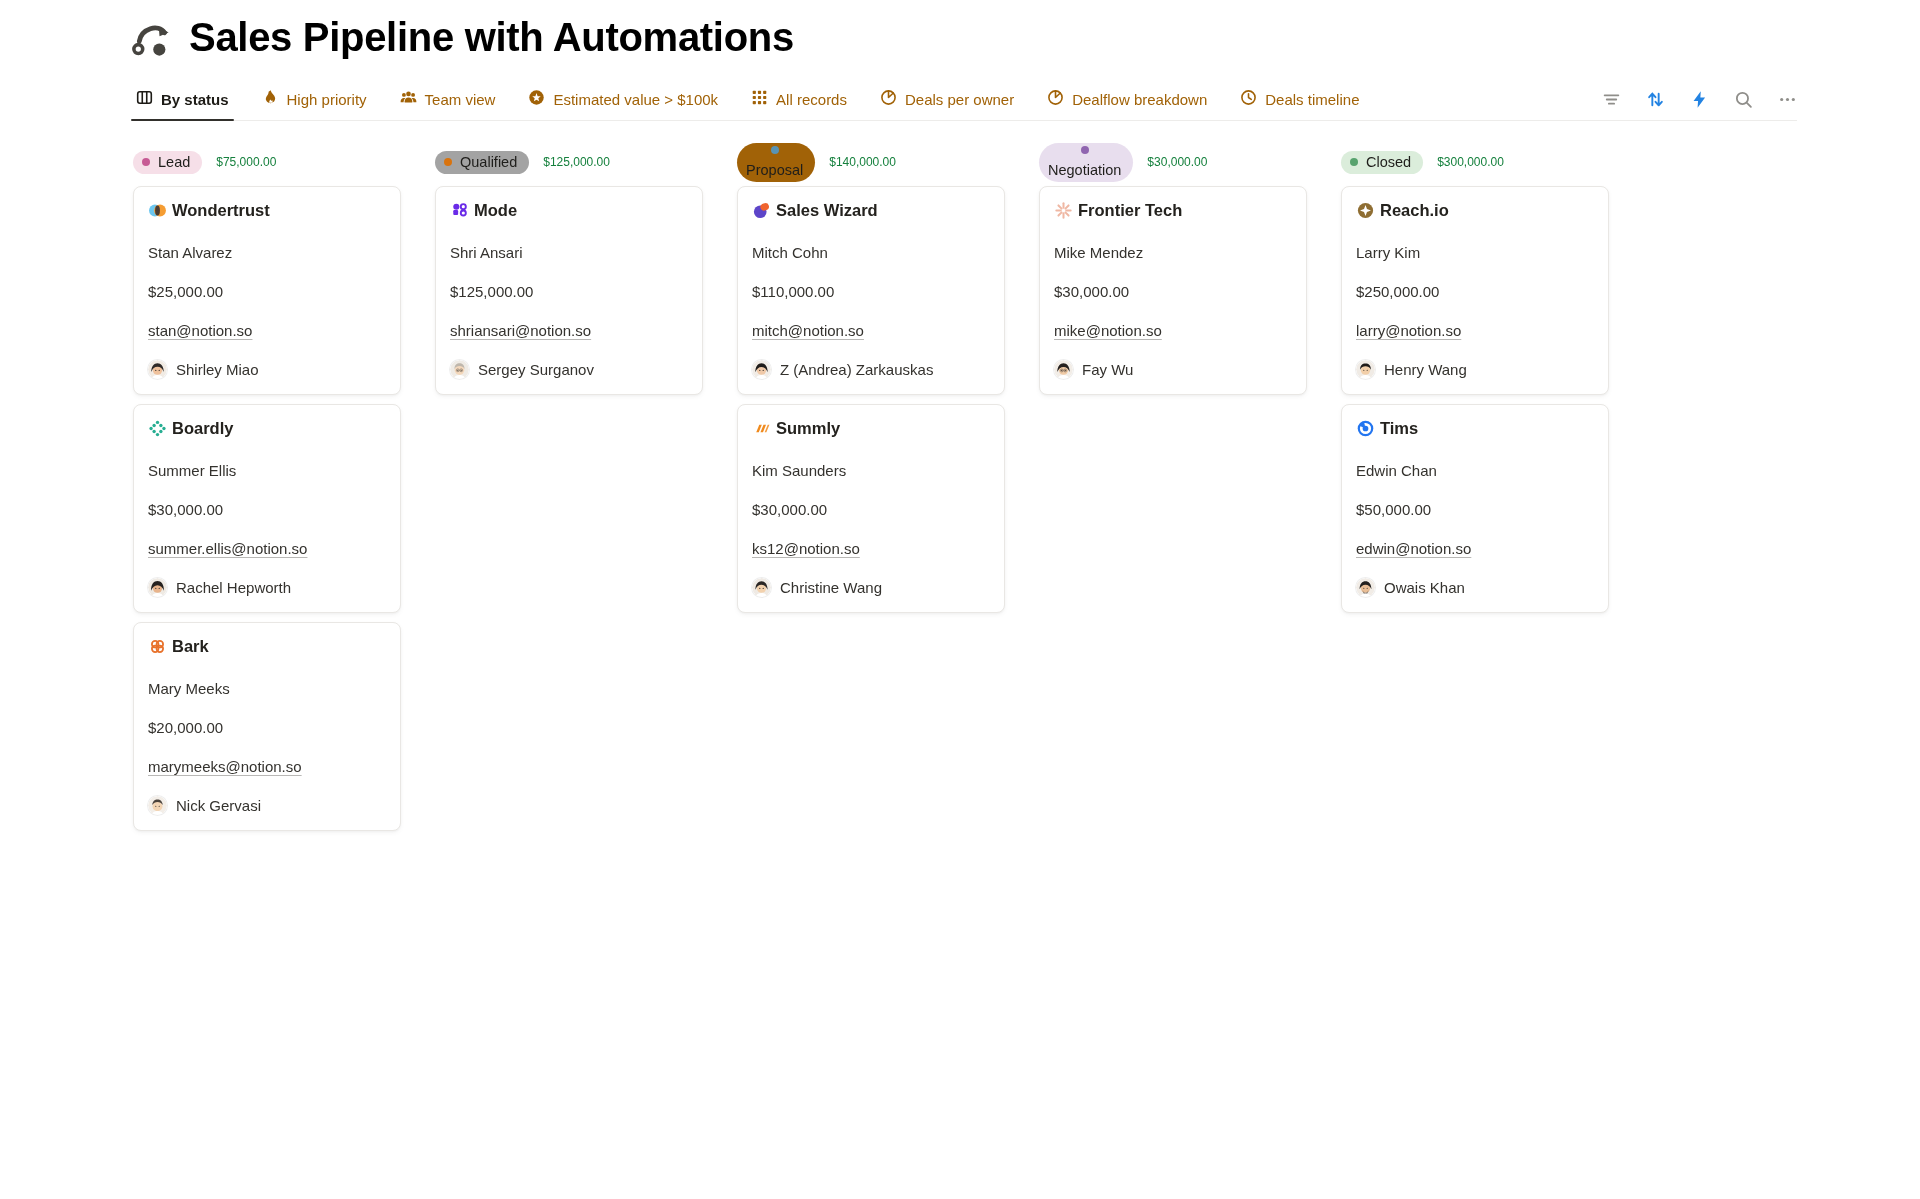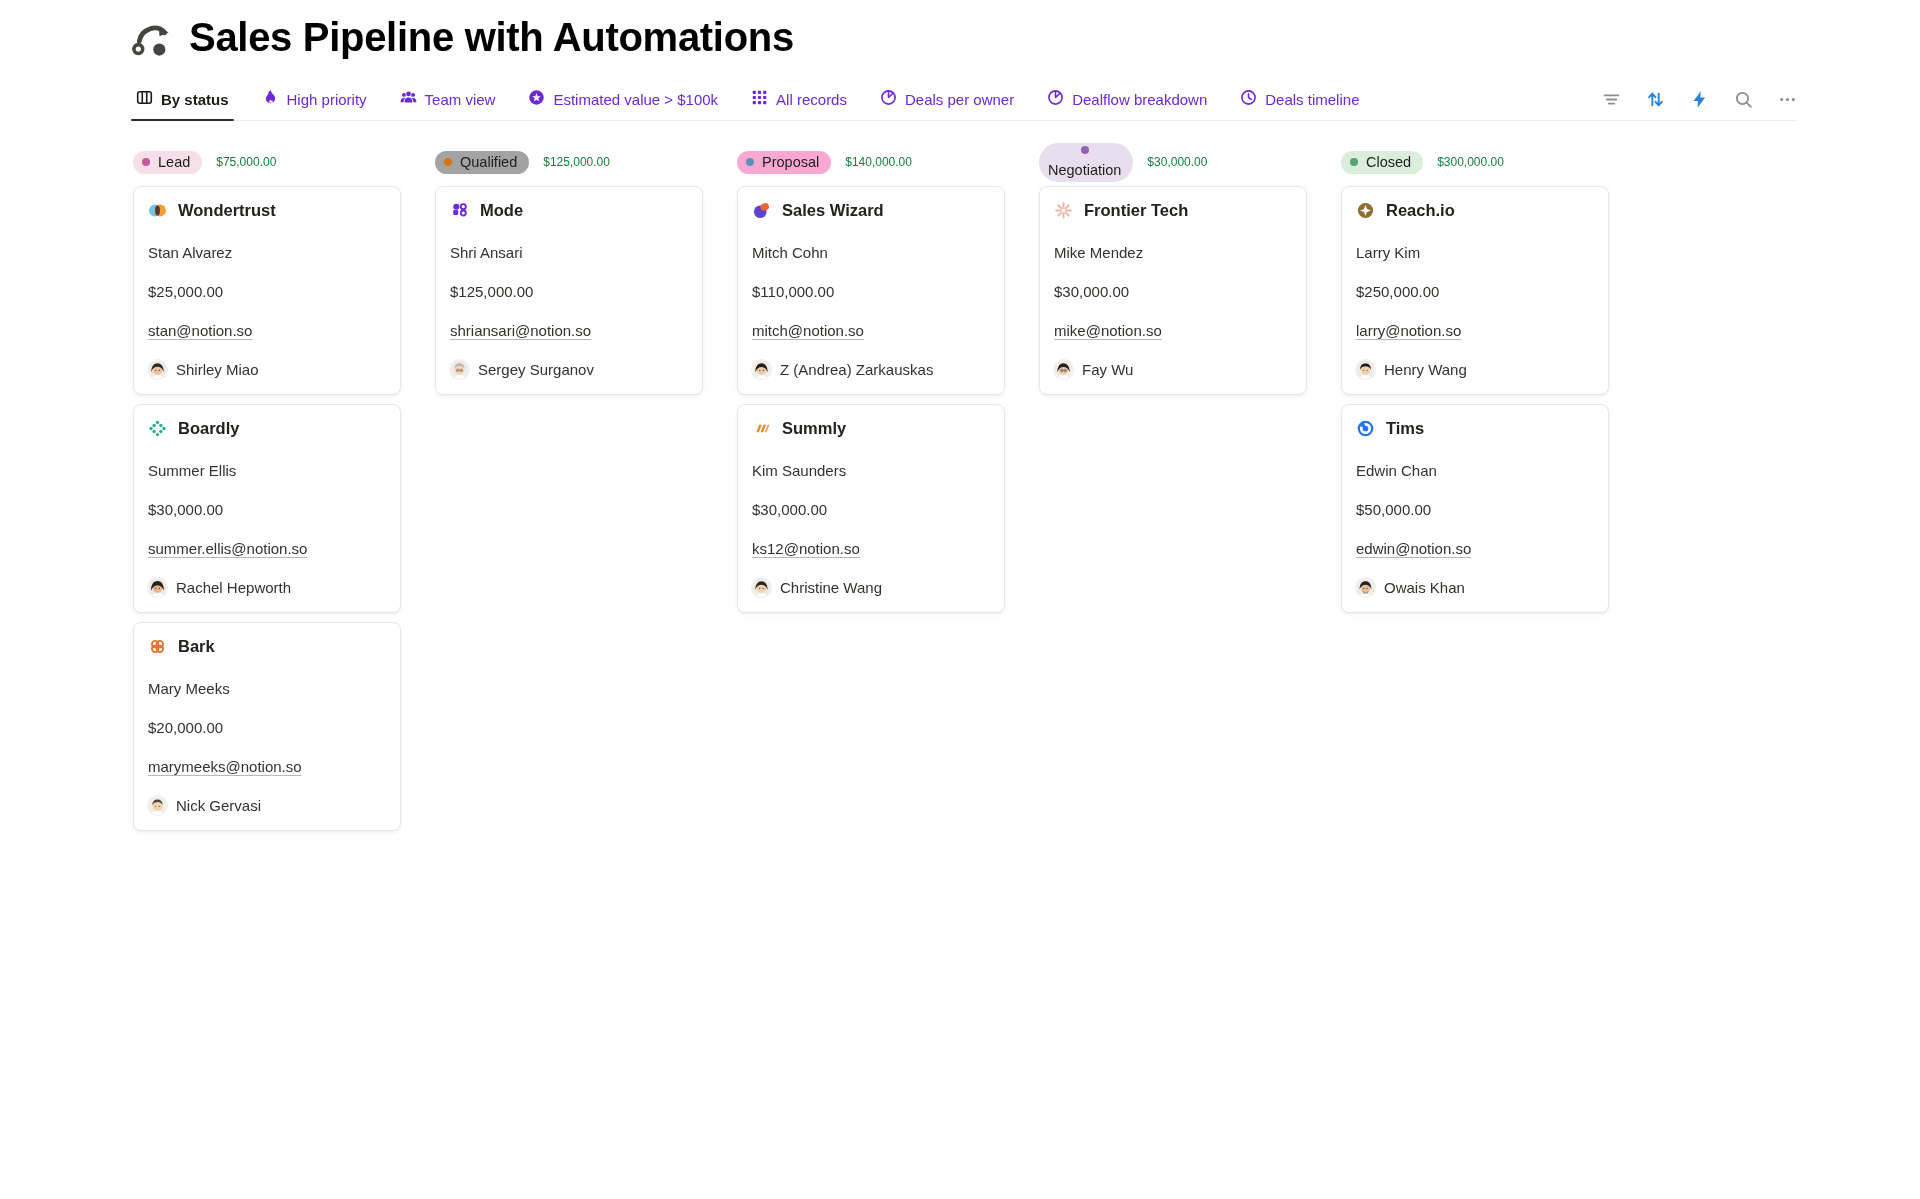--- a/index.html
+++ b/index.html
@@ -8,42 +8,42 @@
 
   
   .title-wrap { display:flex; align-items:center; gap:15px; margin:15px 0 0 132px; }
   .title-icon { width:42px; height:38px; display:flex; }
   h1.page-title { font-size:40px; font-weight:700; color:#000000; letter-spacing:-0.3px; cursor:text; }
 
   
   .tabbar { margin:20px 123px 0 133px; display:flex; align-items:stretch;
     border-bottom:1px solid #EDECEA; }
   .tabs { display:flex; gap:27px; flex:1; }
-  .tab { display:flex; align-items:center; gap:8px; color:#6d28d9; font-size:15px;
+  .tab { display:flex; align-items:center; gap:8px; color:#a16207; font-size:15px;
     padding:9px 3px 11px; position:relative; cursor:pointer; white-space:nowrap; }
   .tab svg { width:17px; height:17px; flex:none; }
   .tab.active { color:#1D1B16; font-weight:700; }
   .tab.active::after { content:''; position:absolute; left:-2px; right:-2px; bottom:-1px;
     height:2.5px; background:#32302C; border-radius:2px; }
   .tools { display:flex; gap:25px; align-items:center; padding-bottom:2px; }
   .tool { width:19px; height:19px; display:flex; cursor:pointer; }
 
   
   .board { display:flex; gap:34px; margin:27px 0 0 133px; align-items:flex-start; }
   .col { width:268px; flex:none; }
   .col-head { display:flex; align-items:center; margin-bottom:10px; height:28px; }
   .badge { display:inline-flex; align-items:center; gap:8px; padding:3px 12px 4px 9px;
     border-radius:20px; font-size:14.5px; color:#1F1E1B; cursor:default; }
   .badge .dot { width:8px; height:8px; border-radius:50%; }
   .col-sum { margin-left:14px; font-size:12px; color:#15803d; }
 
   .card { background:#fff; border:1px solid #E9E7E4; border-radius:8px;
     box-shadow:0 1px 2px rgba(15,15,15,.03), 0 2px 5px rgba(15,15,15,.045);
     padding:14px 14px 15px; margin-bottom:9px; cursor:pointer; }
-  .card-head { display:flex; align-items:center; gap:11px; margin-bottom:23px; }
+  .card-head { display:flex; align-items:center; gap:5px; margin-bottom:23px; }
   .logo { width:19px; height:19px; flex:none; display:flex; }
   .logo svg { width:19px; height:19px; }
   .card-title { font-size:16.5px; font-weight:700; color:#24221E; }
   .field { font-size:15px; line-height:20px; color:#34322E; margin-bottom:19px; }
   a.email { color:#34322E; text-decoration:underline; cursor:pointer;
     text-decoration-color:rgba(55,53,47,.35); text-underline-offset:3px; }
   .owner-row { display:flex; align-items:center; gap:9px; font-size:15px; color:#34322E; }
   .avatar { width:19px; height:19px; border-radius:50%; overflow:hidden; flex:none;
     box-shadow:0 0 0 1px rgba(0,0,0,.07); display:flex; }
   .avatar svg { width:19px; height:19px; }
@@ -349,21 +349,21 @@
               </g>
             </svg>
           </span>
         <span>Sergey Surganov</span>
       </div>
     </div>
   </div>
 
   <div class="col">
     <div class="col-head">
-      <span class="badge" style="background: #f9a8d4;">
+      <span class="badge" style="background: #a16207; flex-direction: column;">
         <span class="dot" style="background: rgb(88, 147, 179);"></span>
         <span>Proposal</span>
       </span>
       <span class="col-sum">$140,000.00</span>
     </div>
 
     <div class="card">
       <div class="card-head">
         <span class="logo">
             <svg viewBox="0 0 18 18">

